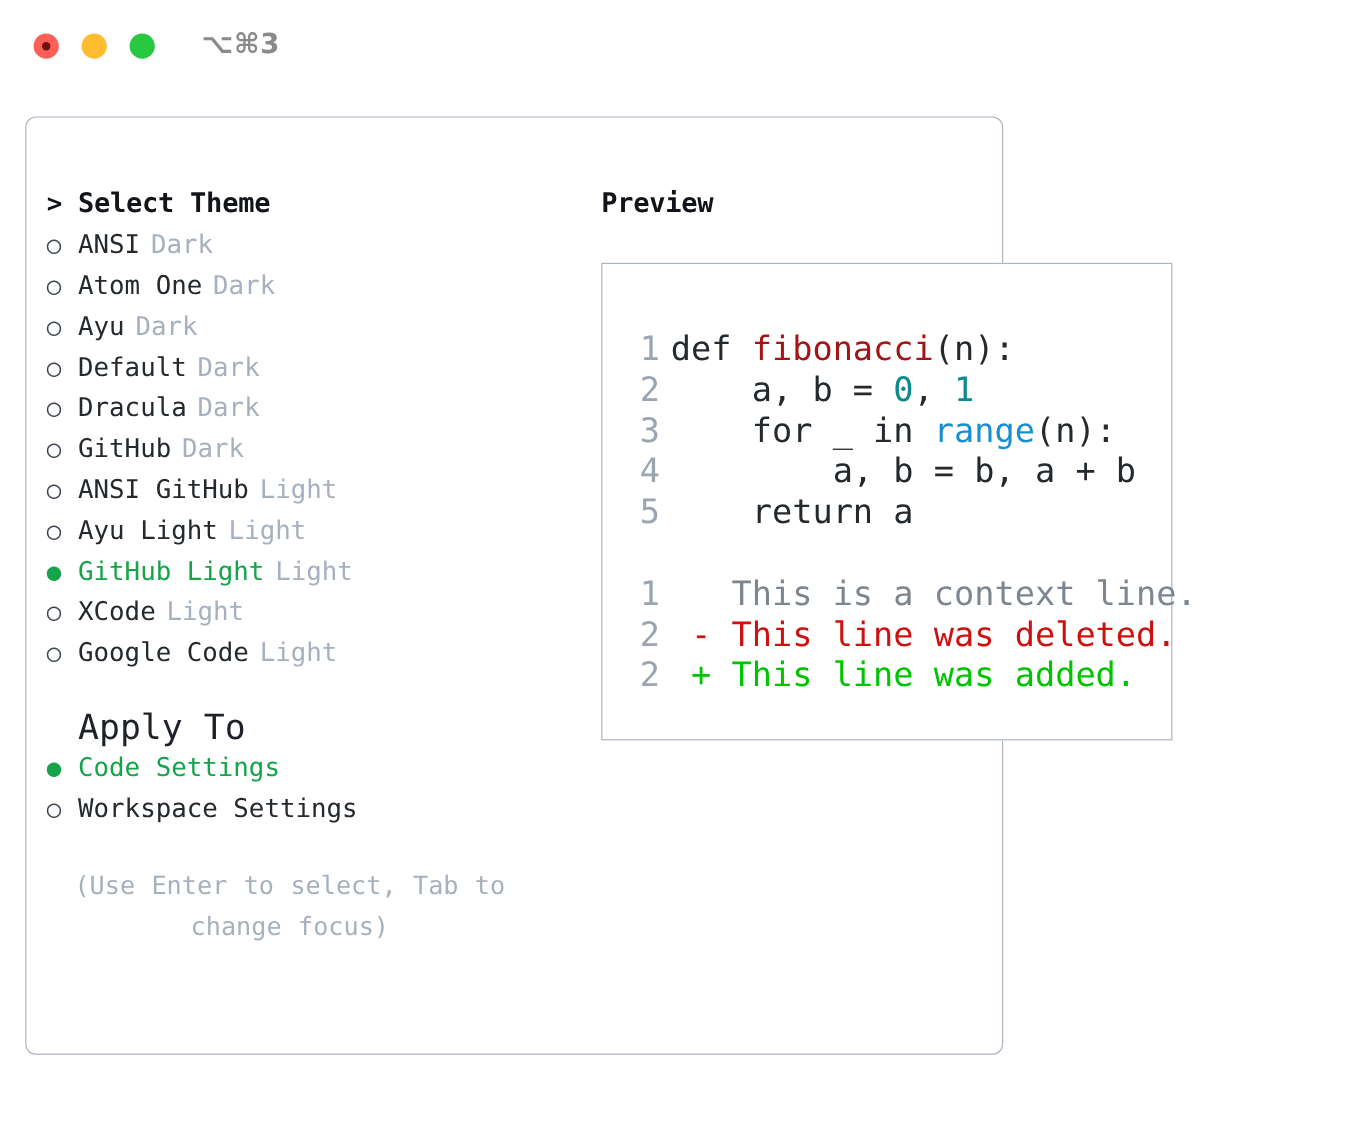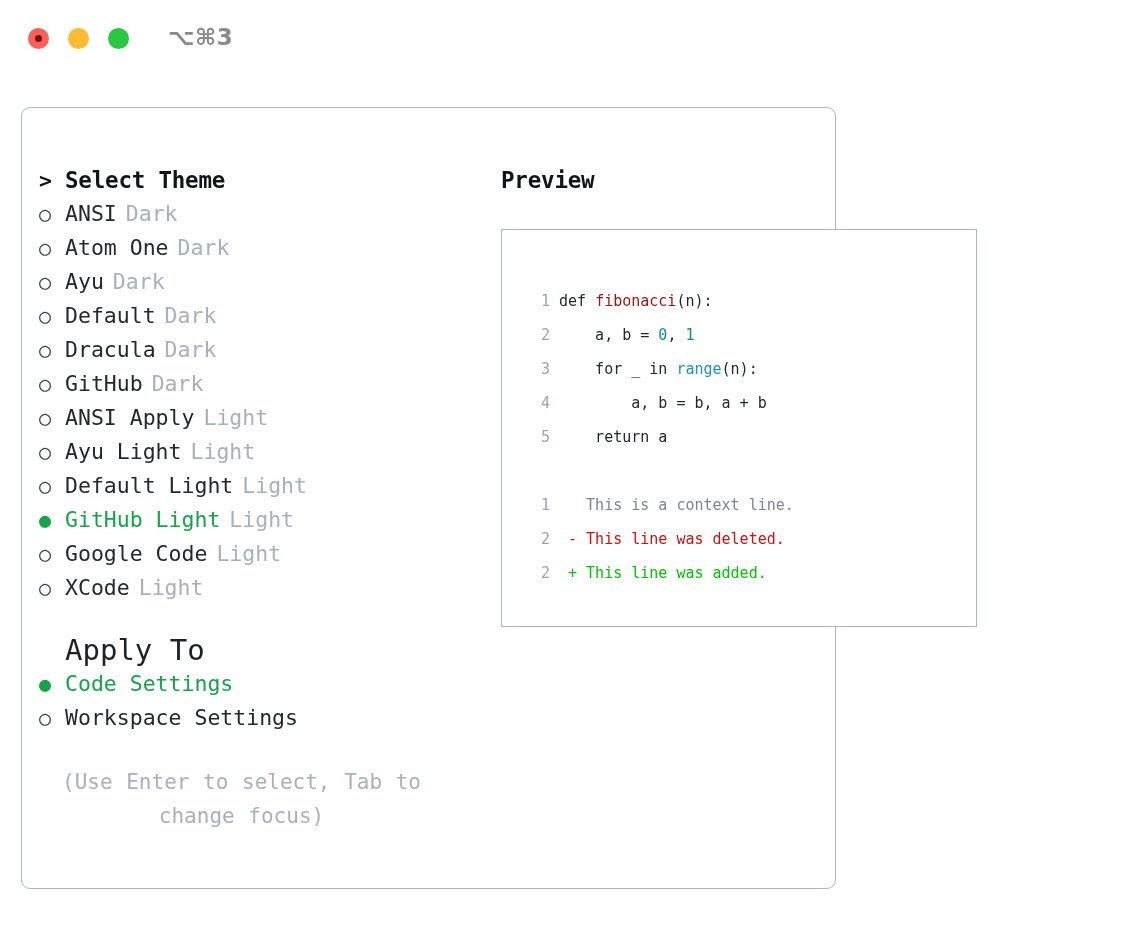--- a/index.html
+++ b/index.html
@@ -54,21 +54,21 @@
     font-size: 23px;
     font-weight: 700;
     color: #8a8a8a;
     letter-spacing: 0.5px;
     white-space: pre;
   }
 
   
   #panel {
     position: absolute;
-    left: 21px; top: 107px;
+    left: 21px; top: 97px;
     width: 815px; height: 782px;
     border: 1.6px solid #aeb6c2;
     border-radius: 9px;
     box-sizing: border-box;
     background: #ffffff;
   }
 
   
   #left-col {
     position: absolute;
@@ -152,21 +152,21 @@
     height: 398px;
     border: 1.6px solid #aeb6c2;
     box-sizing: border-box;
     background: #ffffff;
     padding: 54px 0 0 22px;
   }
 
   .code-line {
     height: 34px;
     line-height: 34px;
-    font-size: 15px;
+    font-size: 28px;
     white-space: pre;
     color: #24292e;
   }
   .lno {
     display: inline-block;
     width: 26px;
     color: #9aa5b1;
     text-align: right;
     margin-right: 9px;
   }
@@ -200,26 +200,25 @@
         <span class="marker caret">&gt;</span><span class="row-title">Select Theme</span>
       </div>
 
       <div id="theme-list">
           <div class="row"><span class="marker">○</span><span class="row-label">ANSI</span><span class="row-tag">Dark</span></div>
           <div class="row"><span class="marker">○</span><span class="row-label">Atom One</span><span class="row-tag">Dark</span></div>
           <div class="row"><span class="marker">○</span><span class="row-label">Ayu</span><span class="row-tag">Dark</span></div>
           <div class="row"><span class="marker">○</span><span class="row-label">Default</span><span class="row-tag">Dark</span></div>
           <div class="row"><span class="marker">○</span><span class="row-label">Dracula</span><span class="row-tag">Dark</span></div>
           <div class="row"><span class="marker">○</span><span class="row-label">GitHub</span><span class="row-tag">Dark</span></div>
-          <div class="row"><span class="marker">○</span><span class="row-label">ANSI Apply</span><span class="row-tag">Light</span></div>
+          <div class="row"><span class="marker">○</span><span class="row-label">ANSI GitHub</span><span class="row-tag">Light</span></div>
           <div class="row"><span class="marker">○</span><span class="row-label">Ayu Light</span><span class="row-tag">Light</span></div>
-          <div class="row"><span class="marker">○</span><span class="row-label">Default Light</span><span class="row-tag">Light</span></div>
           <div class="row selected"><span class="marker sel">●</span><span class="row-label">GitHub Light</span><span class="row-tag">Light</span></div>
+          <div class="row"><span class="marker">○</span><span class="row-label">XCode</span><span class="row-tag">Light</span></div>
           <div class="row"><span class="marker">○</span><span class="row-label">Google Code</span><span class="row-tag">Light</span></div>
-          <div class="row"><span class="marker">○</span><span class="row-label">XCode</span><span class="row-tag">Light</span></div>
         </div>
 
       <div id="spacer-1"></div>
 
       <div class="row">
         <span class="marker blank">○</span><span class="section-head">Apply To</span>
       </div>
 
       <div id="apply-list">
           <div class="row selected"><span class="marker sel">●</span><span class="row-label">Code Settings</span></div>

